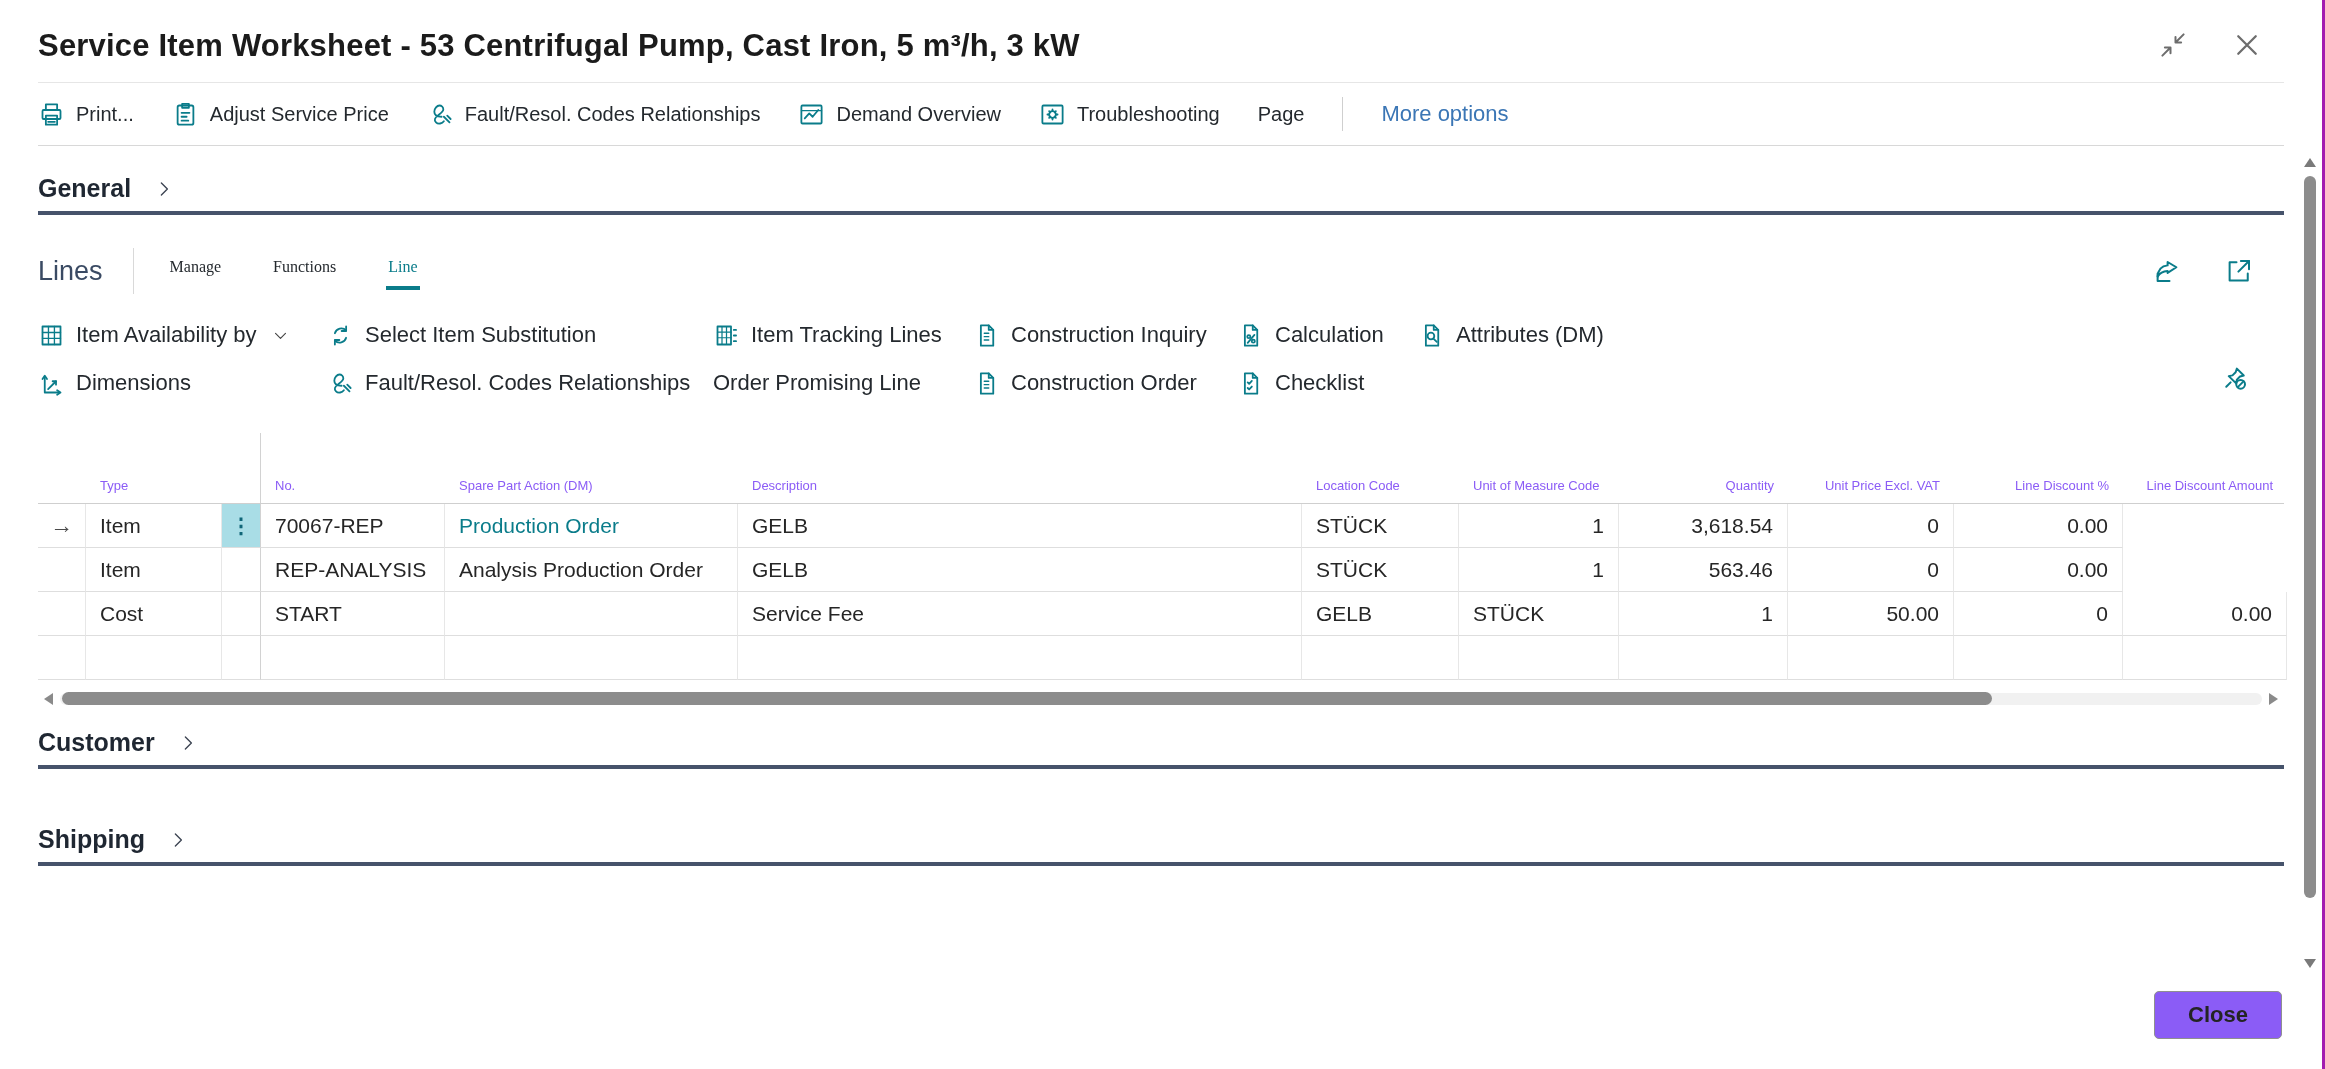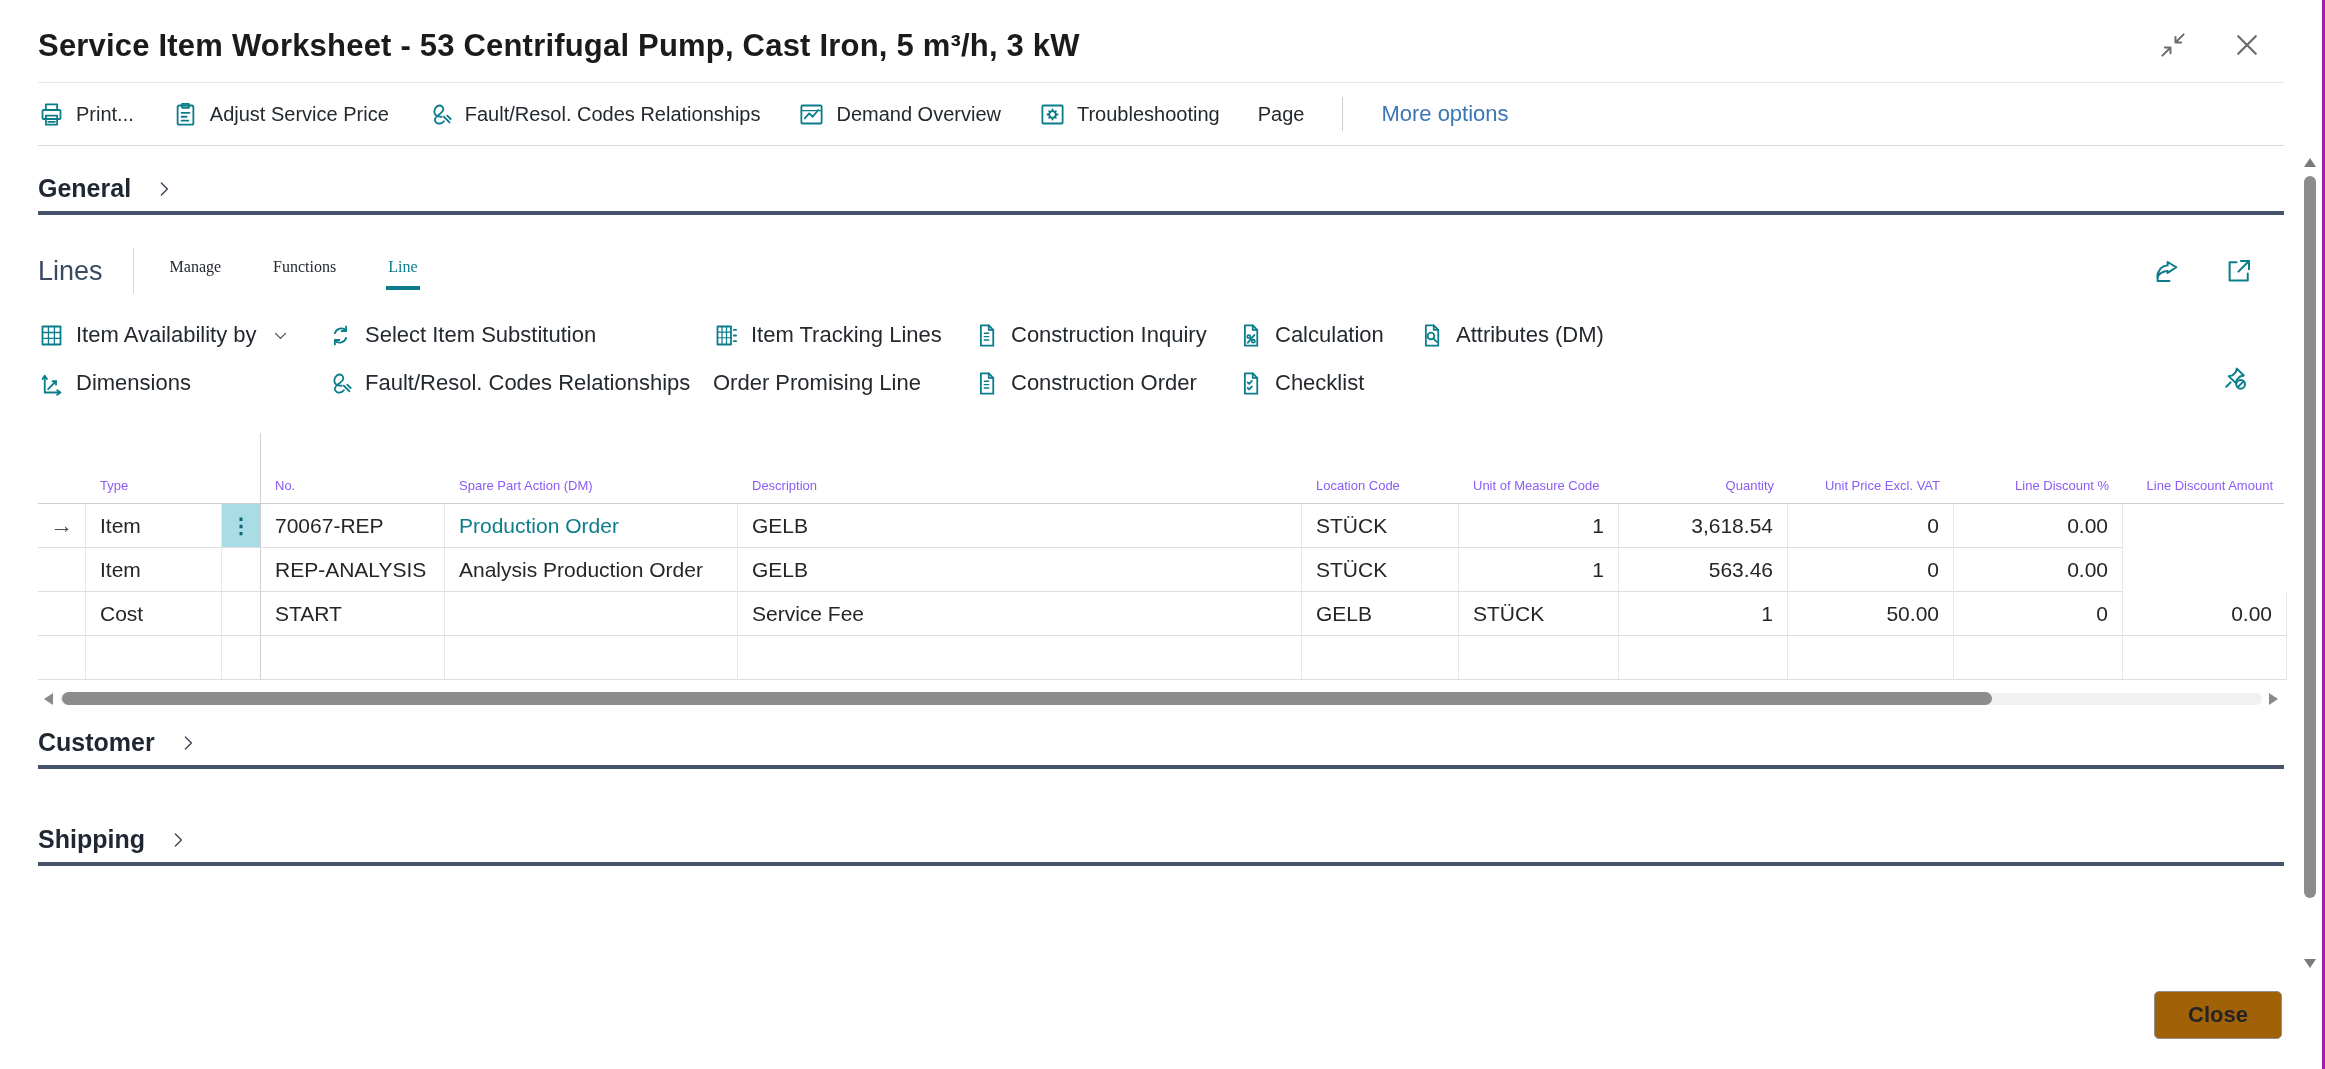--- a/index.html
+++ b/index.html
@@ -71,21 +71,21 @@
   .h-track { position:absolute; left:16px; right:16px; top:1px; height:12px; background:#f1f1f1; border-radius:7px; }
   .h-thumb { position:absolute; left:18px; top:0; width:1930px; height:13px; background:#8c8c8c; border-radius:7px; cursor:pointer; }
   .h-arrow { position:absolute; top:1px; width:0; height:0; border-top:6px solid transparent; border-bottom:6px solid transparent; cursor:pointer; }
   .h-arrow.left { left:0; border-right:9px solid #8a8a8a; }
   .h-arrow.right { right:0; border-left:9px solid #8a8a8a; }
 
   .section.customer { margin-top:22px; }
   .section.shipping { margin-top:56px; }
 
   
-  .close-btn { position:absolute; right:40px; bottom:30px; width:128px; height:48px; background:#a16207; border:1px solid #8f8f8f; border-radius:5px; font-size:22px; font-weight:700; color:#242424; cursor:pointer; font-family:"Liberation Sans", sans-serif; }
+  .close-btn { position:absolute; right:40px; bottom:30px; width:128px; height:48px; background:#8b5cf6; border:1px solid #8f8f8f; border-radius:5px; font-size:22px; font-weight:700; color:#242424; cursor:pointer; font-family:"Liberation Sans", sans-serif; }
 
   
   .vscroll { position:absolute; top:158px; right:5px; width:14px; height:810px; }
   .v-arrow { position:absolute; left:1px; width:0; height:0; border-left:6px solid transparent; border-right:6px solid transparent; cursor:pointer; }
   .v-arrow.up { top:0; border-bottom:9px solid #7a7a7a; }
   .v-arrow.down { bottom:0; border-top:9px solid #7a7a7a; }
   .v-thumb { position:absolute; top:18px; left:1px; width:12px; height:722px; background:#8c8c8c; border-radius:6px; cursor:pointer; }
 </style>
 </head>
 <body>

